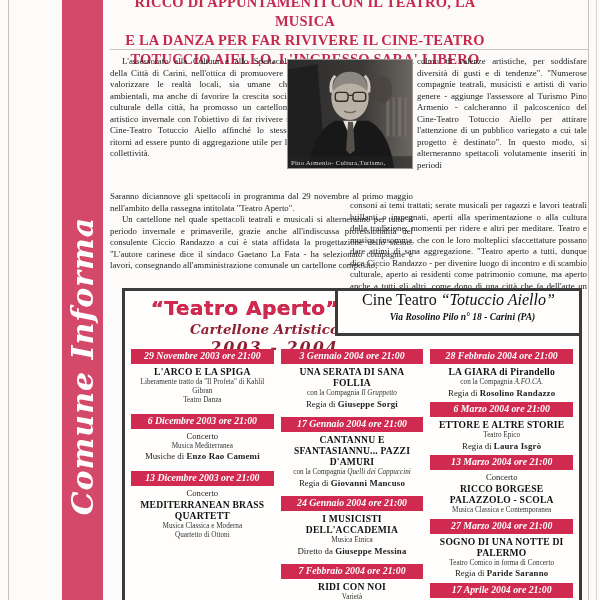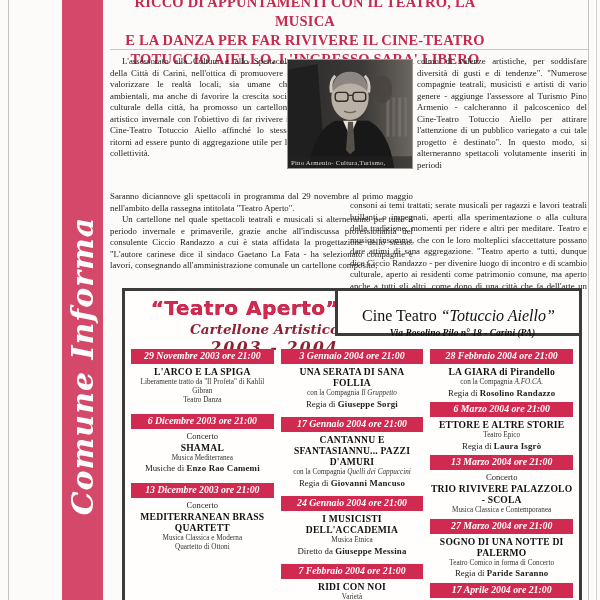--- a/index.html
+++ b/index.html
@@ -31,21 +31,21 @@
       border:3px solid #3b3b3b;background:#fffefd;box-sizing:border-box;}
   .prog-title{position:absolute;left:8px;top:5px;width:206px;text-align:right;}
   .prog-logo{font-family:"DejaVu Sans",sans-serif;font-weight:bold;font-size:20px;
       color:var(--banner,#d02a50);letter-spacing:.5px;text-shadow:.4px .4px 0 #a8133a;}
   .prog-sub{font-family:"DejaVu Serif",serif;font-style:italic;font-weight:bold;
       font-size:13.5px;color:var(--maroon,#8e2133);margin-top:1px;}
   .prog-season{font-family:"DejaVu Serif",serif;font-style:italic;font-weight:bold;
       font-size:16px;color:var(--maroon,#8e2133);margin-top:1px;letter-spacing:2px;}
   .venuebox{position:absolute;left:210px;top:-3px;right:-3px;height:48px;
       border:3px solid #3b3b3b;background:#fffefd;box-sizing:border-box;text-align:center;}
-  .venue-line1{font-size:16px;color:#111;margin-top:16px;}
+  .venue-line1{font-size:16px;color:#111;margin-top:0;}
   .venue-name{font-style:italic;}
   .venue-line2{font-size:9.5px;font-weight:bold;font-style:italic;margin-top:3px;color:#111;margin-left:8px;}
   
   .cols{position:absolute;left:6px;right:6px;top:58px;bottom:0;display:flex;gap:7px;}
   .col{flex:1;display:flex;flex-direction:column;}
   .col.g1{gap:9px;} .col.g2{gap:8px;} .col.g3{gap:4px;}
   .entry{text-align:center;}
   .banner{background:var(--banner,#d02a50);color:#fff;font-weight:bold;font-style:italic;
       font-size:9.8px;line-height:12px;padding:1px 0 2px;margin-bottom:2px;}
   .kicker{font-size:8.6px;line-height:10px;margin-top:1px;}
@@ -143,21 +143,20 @@
       <div class="col g1">
           <div class="entry">
             <div class="banner">29 Novembre 2003 ore 21:00</div>
             <div class="etitle">L'ARCO E LA SPIGA</div>
             <div class="esub">Liberamente tratto da "Il Profeta" di Kahlil  Gibran</div>
             <div class="esub">Teatro Danza</div>
           </div>
           <div class="entry">
             <div class="banner">6 Dicembre 2003 ore 21:00</div>
             <div class="kicker">Concerto</div>
-            <div class="etitle">SHAMAL</div>
             <div class="esub">Musica Mediterranea</div>
             <div class="ecredit">Musiche di <b>Enzo Rao Camemi</b></div>
           </div>
           <div class="entry">
             <div class="banner">13 Dicembre 2003 ore 21:00</div>
             <div class="kicker">Concerto</div>
             <div class="etitle">MEDITERRANEAN BRASS QUARTETT</div>
             <div class="esub">Musica Classica e Moderna</div>
             <div class="esub">Quartetto di Ottoni</div>
           </div>
@@ -196,21 +195,21 @@
           </div>
           <div class="entry">
             <div class="banner">6 Marzo 2004 ore 21:00</div>
             <div class="etitle">ETTORE E ALTRE STORIE</div>
             <div class="esub">Teatro Epico</div>
             <div class="ecredit">Regia di <b>Laura Isgrò</b></div>
           </div>
           <div class="entry">
             <div class="banner">13 Marzo 2004 ore 21:00</div>
             <div class="kicker">Concerto</div>
-            <div class="etitle">TRIO RIVIVERE PALAZZOLO - SCOLA</div>
+            <div class="etitle">RICCO BORGESE PALAZZOLO - SCOLA</div>
             <div class="esub">Musica Classica e Contemporanea</div>
           </div>
           <div class="entry">
             <div class="banner">27 Marzo 2004 ore 21:00</div>
             <div class="etitle">SOGNO DI UNA NOTTE DI PALERMO</div>
             <div class="esub">Teatro Comico in forma di Concerto</div>
             <div class="ecredit">Regia di <b>Paride Saranno</b></div>
           </div>
           <div class="entry">
             <div class="banner">17 Aprile 2004 ore 21:00</div>

